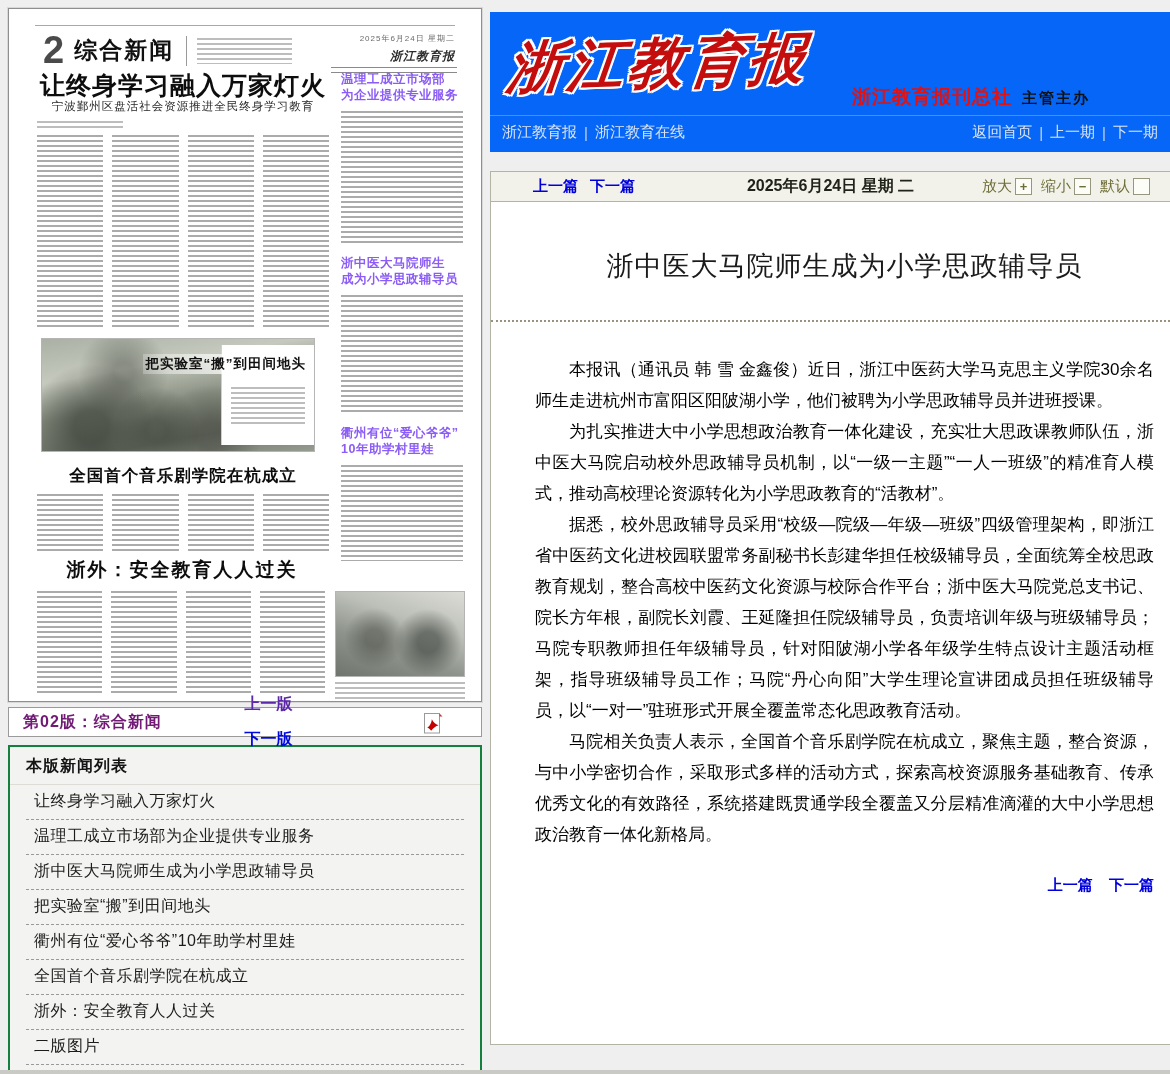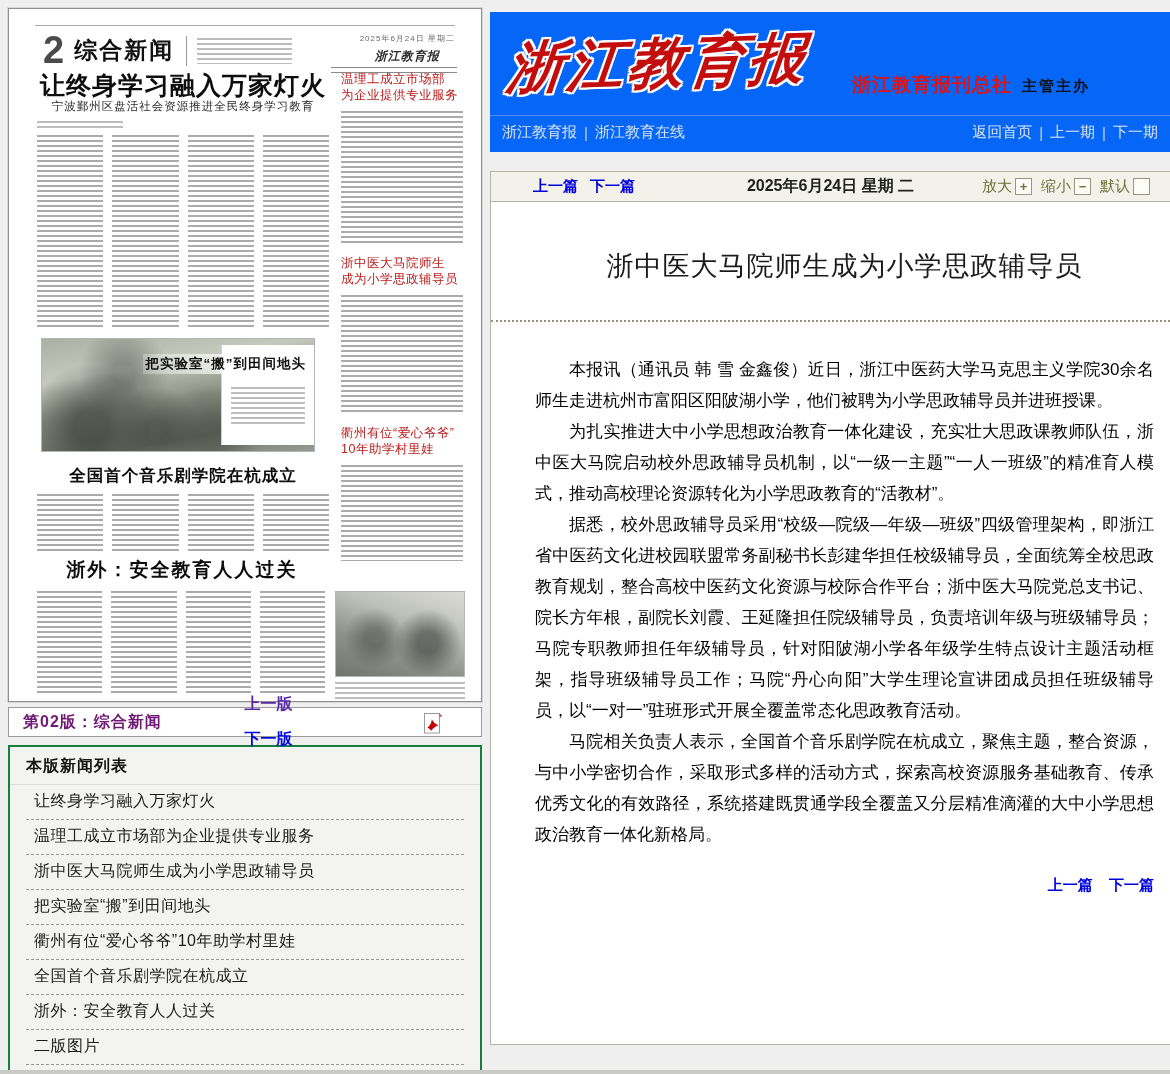--- a/index.html
+++ b/index.html
@@ -14,21 +14,21 @@
   .ft-light{background-image:repeating-linear-gradient(to bottom,#bdbdbd 0,#bdbdbd 2px,transparent 2px,transparent 5px);}
   .cols{display:flex;gap:9px;}
   .cols>div{flex:1;}
 
   .p-rule-top{position:absolute;top:16px;left:26px;right:26px;border-top:1px solid #a9a9a9;}
   .p-header{position:absolute;top:24px;left:34px;right:26px;height:38px;display:flex;align-items:flex-start;}
   .p-num{font-size:38px;line-height:34px;font-weight:bold;color:#4a4a4a;}
   .p-section{font-size:23px;line-height:30px;font-weight:bold;color:#101010;margin:2px 0 0 10px;letter-spacing:2px;}
   .p-vline{width:1px;height:30px;background:#9a9a9a;margin:3px 10px 0 12px;}
   .p-info{width:95px;height:26px;margin-top:5px;}
-  .p-hright{margin-left:auto;text-align:center;}
+  .p-hright{margin-left:auto;text-align:right;}
   .p-date{font-size:8px;color:#6a6a6a;letter-spacing:1px;}
   .p-logo{font-size:12px;font-weight:bold;font-style:italic;color:#2a2a2a;margin-top:4px;letter-spacing:1px;}
   .p-rule-right{position:absolute;top:58px;left:322px;right:24px;height:4px;border-top:1px solid #8a8a8a;border-bottom:1px solid #8a8a8a;}
 
   .p-left{position:absolute;top:62px;left:28px;width:292px;}
   .p-h1{font-size:25px;font-weight:bold;color:#0d0d0d;text-align:center;letter-spacing:1px;line-height:28px;}
   .p-sub{font-size:11.5px;color:#2a2a2a;text-align:center;letter-spacing:1px;}
   .p-byline{width:86px;height:9px;margin-top:7px;}
   .p-cols1{margin-top:5px;height:194px;}
   .photo1{position:relative;margin:9px 0 0 4px;width:272px;height:112px;border:1px solid #b5b5b5;
@@ -38,21 +38,21 @@
       radial-gradient(circle at 62% 86%, rgba(58,60,54,.45) 0 7%, transparent 26%),
       radial-gradient(circle at 30% 30%, rgba(30,34,28,.35) 0 5%, transparent 22%),
       linear-gradient(170deg,#aab0a4 0%,#c6cabe 28%,#8a9083 52%,#6c7267 78%,#969c90 100%);}
   .photo1-panel{position:absolute;right:0;top:6px;bottom:6px;width:92px;background:#fff;border-left:1px solid #cfcfcf;}
   .photo1-panel .ft-light{margin:42px 9px 0 9px;height:38px;}
   .photo1-head{position:absolute;right:5px;top:15px;font-size:13.5px;font-weight:bold;color:#101010;background:linear-gradient(to right,rgba(255,255,255,.25),rgba(255,255,255,.85) 60%);padding:1px 3px;letter-spacing:1px;}
   .p-h2{font-size:16.5px;font-weight:bold;color:#0d0d0d;text-align:center;margin-top:13px;letter-spacing:1px;}
   .p-cols2{margin-top:7px;height:58px;}
 
   .p-right{position:absolute;top:62px;left:332px;width:122px;}
-  .p-rh{font-size:12.5px;font-weight:normal;color:#b91c1c;line-height:16px;letter-spacing:.5px;}
+  .p-rh{font-size:12.5px;font-weight:bold;color:#8b5cf6;line-height:16px;letter-spacing:.5px;}
   .p-right .ft{height:132px;margin-top:8px;}
   .p-right .gap{margin-top:12px;}
   .p-right .ft.short{height:118px;}
   .p-right .ft.tail{height:96px;}
 
   .p-bottom{position:absolute;top:548px;left:28px;width:428px;}
   .p-h6{font-size:19px;font-weight:bold;color:#0d0d0d;width:290px;text-align:center;letter-spacing:2px;}
   .p-brow{display:flex;margin-top:8px;gap:10px;}
   .p-bcols{width:288px;height:104px;}
   .photo2wrap{width:130px;}
@@ -73,21 +73,21 @@
   .news-list{margin-top:8px;height:329px;background:#f3f3f1;border:2px solid #15803d;box-sizing:border-box;overflow:hidden;}
   .nl-header{font-size:16px;font-weight:bold;color:#151515;padding:9px 16px 7px;border-bottom:1px solid #ddddd6;letter-spacing:1px;}
   .news-list ul{list-style:none;margin:0;padding:0 0 0 0;}
   .news-list li{margin:0 16px;padding:6px 6px 7px 8px;border-bottom:1px dashed #999999;font-size:16px;color:#1c1c1c;letter-spacing:.5px;}
 
   
   .right-col{position:absolute;left:490px;top:0;width:680px;}
   .blue-header{position:relative;margin-top:12px;height:140px;background:#0566f8;}
   .masthead{position:absolute;left:18px;top:14px;font-size:56px;font-weight:bold;font-style:italic;color:#c40d0d;letter-spacing:4px;transform:skewX(-8deg) rotate(-2deg);font-family:"Liberation Serif",serif;
     text-shadow:-2px -2px 0 #fff,2px -2px 0 #fff,-2px 2px 0 #fff,2px 2px 0 #fff,0 -2px 0 #fff,0 2px 0 #fff,-2px 0 0 #fff,2px 0 0 #fff;}
-  .pub-line{position:absolute;left:362px;top:60px;display:flex;align-items:baseline;white-space:nowrap;}
+  .pub-line{position:absolute;left:362px;top:72px;display:flex;align-items:baseline;white-space:nowrap;}
   .pub-name{color:#e01212;font-weight:bold;font-size:19px;letter-spacing:1px;}
   .pub-role{color:#111;font-weight:bold;font-size:15px;margin-left:10px;letter-spacing:2px;}
   .header-nav{position:absolute;left:0;right:0;bottom:4px;height:32px;border-top:1px solid #4f8df2;display:flex;align-items:center;justify-content:space-between;padding:0 12px;color:#dce4f0;font-size:15px;}
   .header-nav .grp{display:flex;align-items:center;gap:7px;white-space:nowrap;}
   .hsep{color:#c7d4ea;}
 
   .toolbar{position:relative;margin-top:19px;height:31px;background:#f2f2ea;border:1px solid #b3b3a6;border-right:none;box-sizing:border-box;display:flex;align-items:center;padding:0 14px;}
   .tb-links{display:flex;gap:12px;font-size:15px;font-weight:bold;color:#0000dd;margin-left:28px;white-space:nowrap;}
   .tb-date{position:absolute;left:50%;transform:translateX(-50%);font-size:16px;font-weight:bold;color:#20231a;white-space:nowrap;}
   .tb-zoom{margin-left:auto;display:flex;align-items:center;gap:3px;font-size:15px;color:#6e6e38;white-space:nowrap;}

